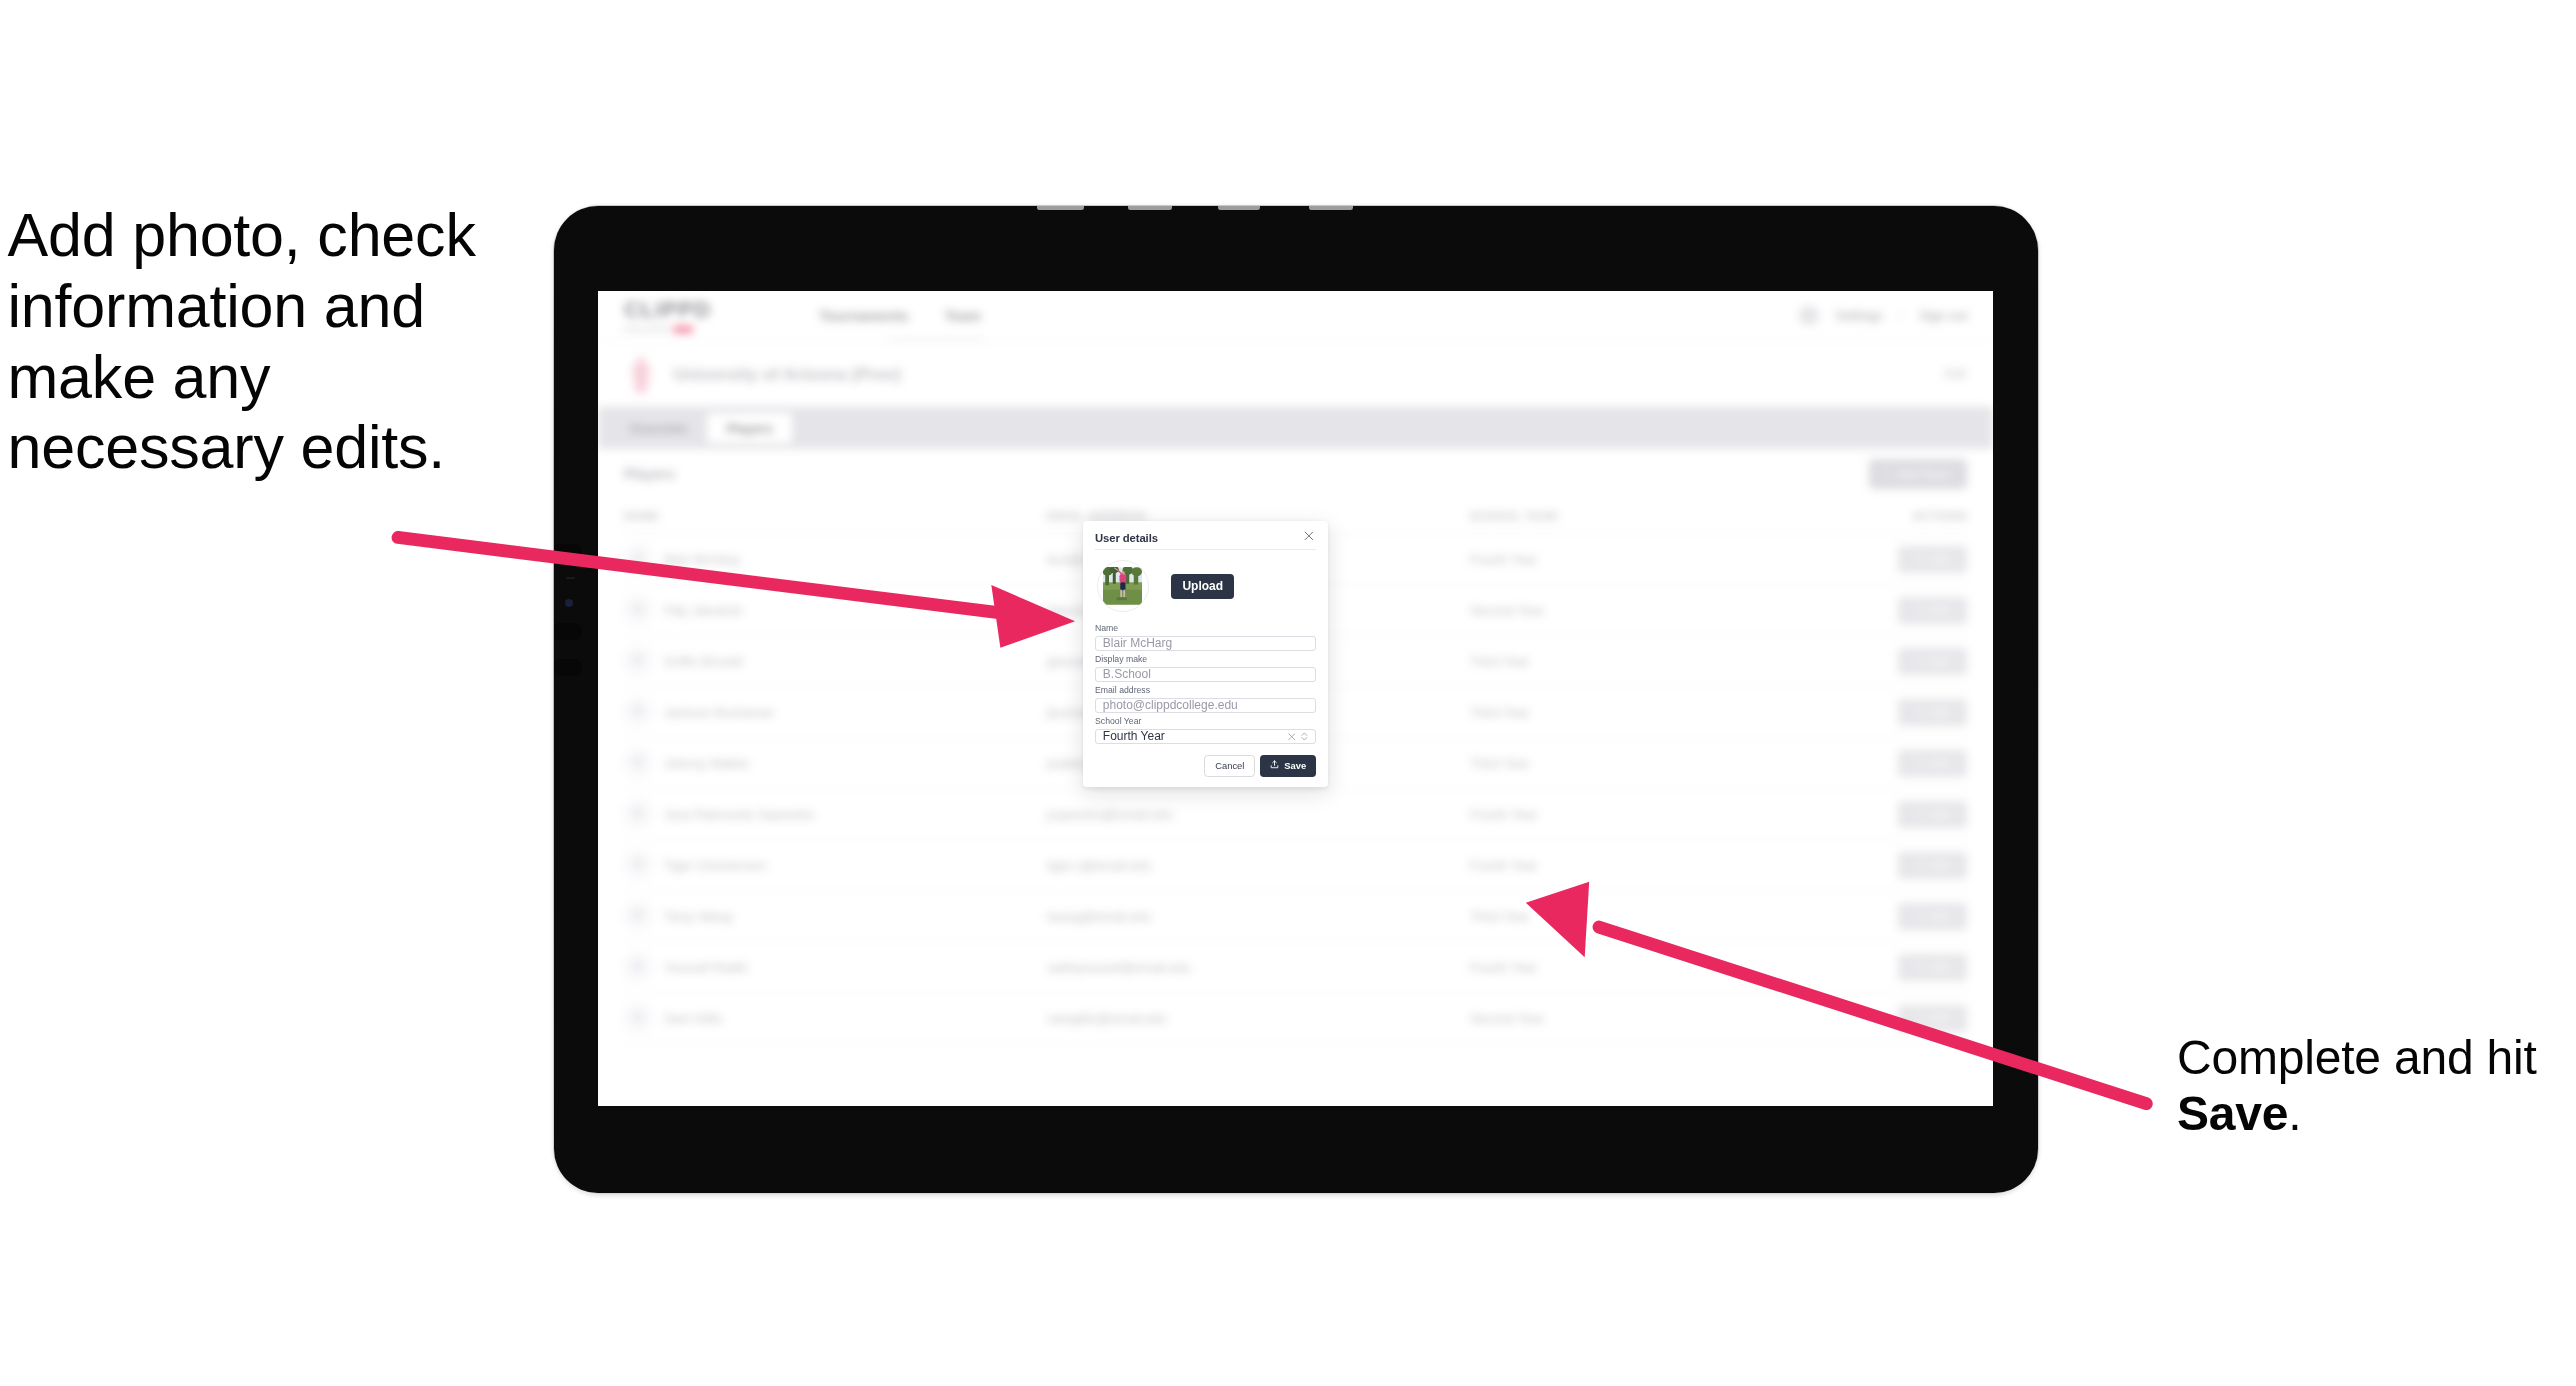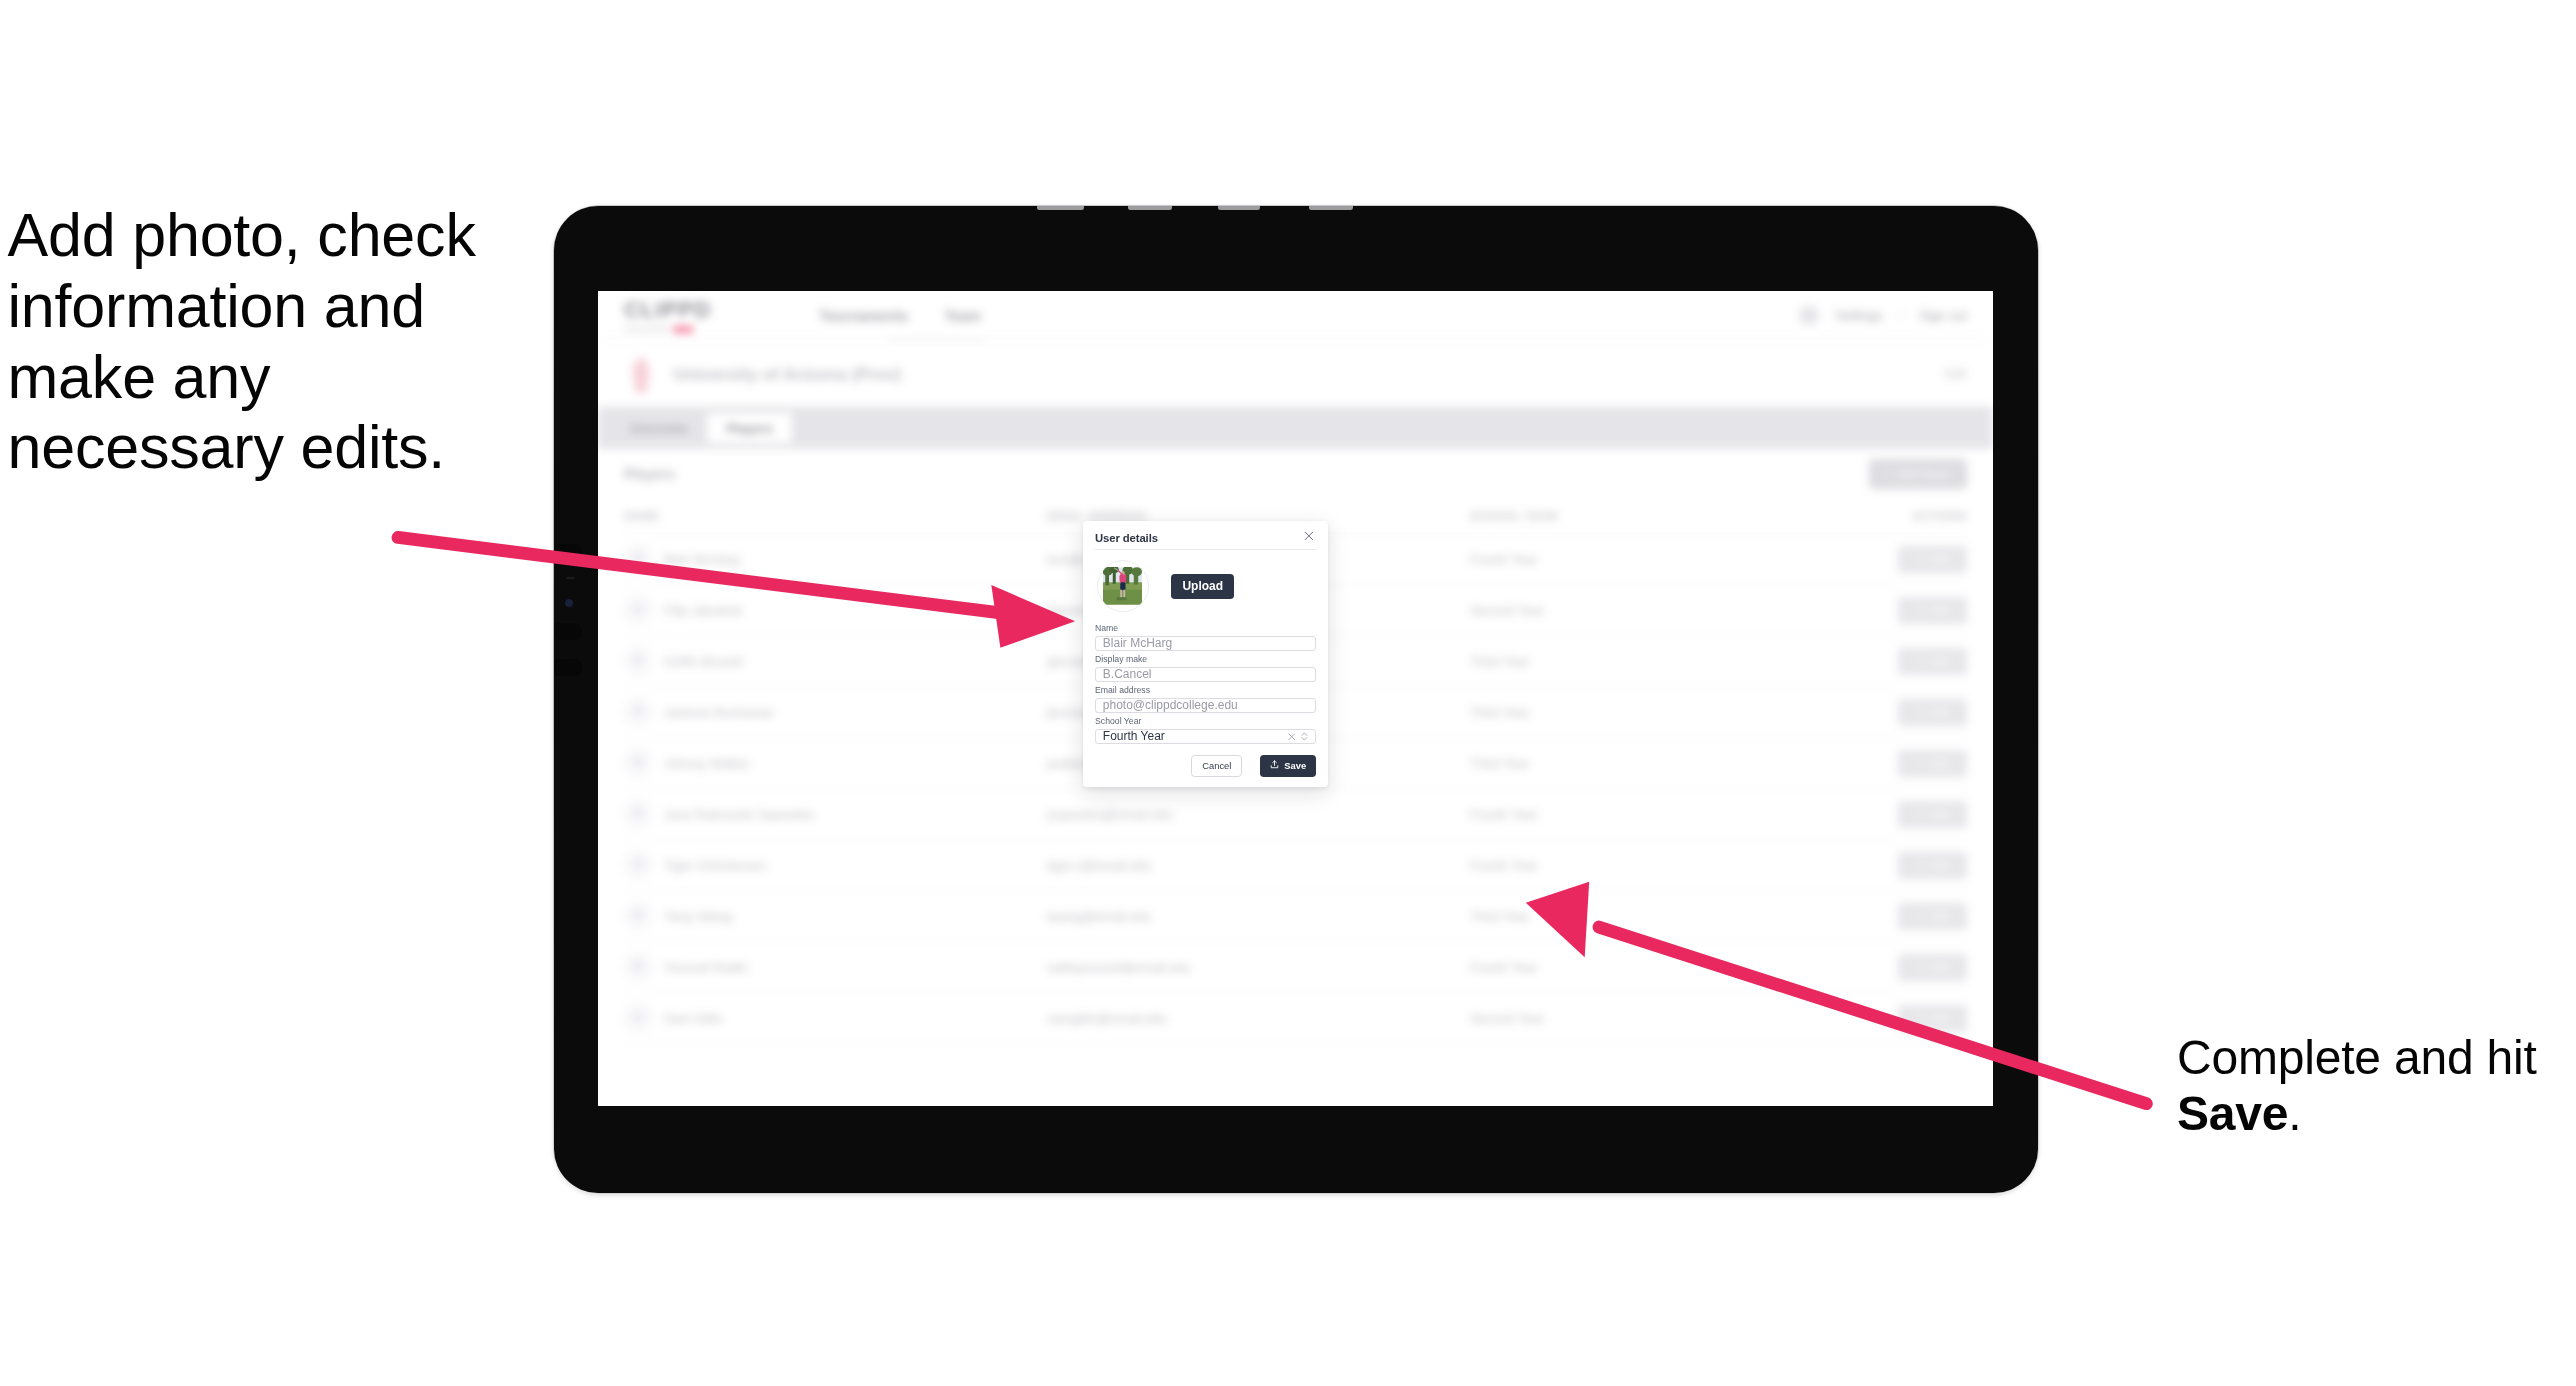--- a/index.html
+++ b/index.html
@@ -428,21 +428,21 @@
   #select-row .val { flex: 1; }
   .sel-icon {
     color: #9b9ba6;
     margin-left: 6px;
     display: flex;
     align-items: center;
   }
   #modal-actions {
     display: flex;
     justify-content: flex-end;
-    gap: 18px;
+    gap: 5px;
     margin-top: 10.6px;
   }
   #cancel-button {
     border: 0.8px solid #d9d9e0;
     background: #ffffff;
     color: #3a4051;
     font-size: 9.4px;
     font-weight: 500;
     border-radius: 3.8px;
     padding: 5.3px 9.8px;
@@ -690,21 +690,21 @@
             <div id="upload-btn">Upload</div>
           </div>
 
           <div class="field">
             <div class="field-label">Name</div>
             <div class="field-input">Blair McHarg</div>
           </div>
 
           <div class="field">
             <div class="field-label">Display make</div>
-            <div class="field-input">B.Cancel</div>
+            <div class="field-input">B.School</div>
           </div>
 
           <div class="field">
             <div class="field-label">Email address</div>
             <div class="field-input">photo@clippdcollege.edu</div>
           </div>
 
           <div class="field">
             <div class="field-label">School Year</div>
             <div class="field-input filled" id="select-row">

